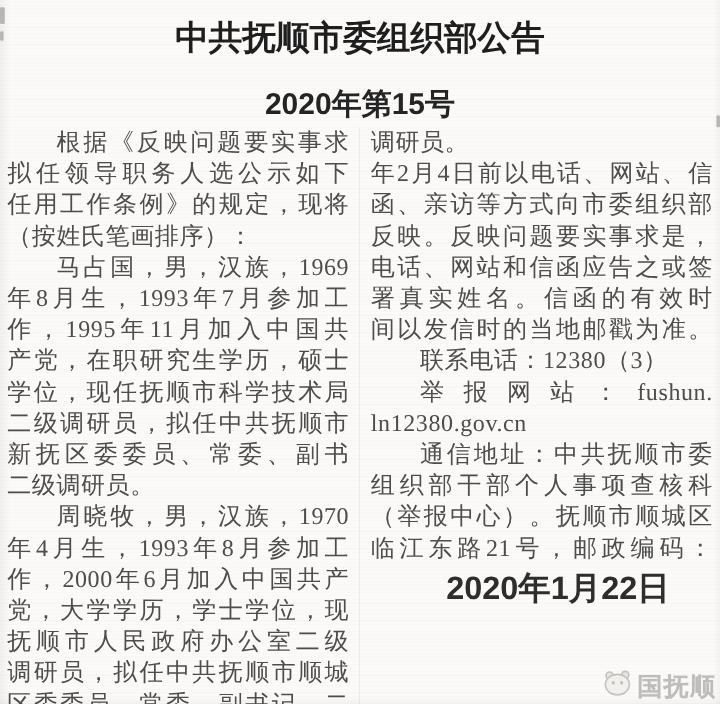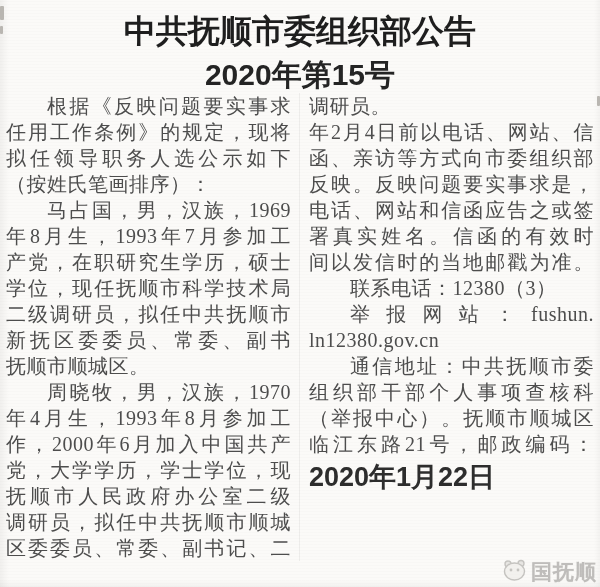--- a/index.html
+++ b/index.html
@@ -19,26 +19,26 @@
     box-sizing:border-box;
   }
   .speck{position:absolute;background:#b9b6b1;border-radius:1px;}
   .speck.s1{left:0;top:6px;width:4px;height:14px;}
   .speck.s2{left:0;top:26px;width:3px;height:8px;}
   .speck.s3{right:0;top:96px;width:3px;height:10px;}
 
   .header{padding-top:9px;text-align:center;color:#232323;}
   .title{
     font-family:"Liberation Sans","DejaVu Sans",sans-serif;
-    font-weight:900;font-size:32px;line-height:45px;letter-spacing:0px;
+    font-weight:900;font-size:28px;line-height:45px;letter-spacing:0px;
     color:#1e1e1e;
   }
   .issue{
     font-family:"Liberation Sans","DejaVu Sans",sans-serif;
-    font-weight:700;font-size:30px;line-height:31px;margin-top:5px;
+    font-weight:700;font-size:25px;line-height:31px;margin-top:18px;
     color:#242424;
   }
 
   .columns{
     display:flex;gap:18px;
     padding:3px 6px 0 6px;
   }
   .column{flex:1;min-width:0;}
   .column.right{border-left:1px solid rgba(0,0,0,0.05);padding-left:9px;margin-left:-10px;}
 
@@ -48,21 +48,21 @@
     text-align:justify;text-align-last:left;
     white-space:normal;overflow:hidden;
     letter-spacing:0.5px;
   }
   .line.fill{text-align-last:justify;}
   .line.indent{padding-left:41px;}
 
   .date-line{
     font-family:"Liberation Sans","DejaVu Sans",sans-serif;
     font-weight:800;font-size:27px;line-height:33px;
-    color:#2d2d2d;padding-right:36px;margin-top:4px;
+    color:#2d2d2d;text-align:right;padding-right:36px;margin-top:4px;
   }
 
   .watermark{
     position:absolute;right:3px;bottom:1px;
     display:flex;align-items:flex-end;gap:3px;
     opacity:0.55;pointer-events:none;
   }
   .watermark .wm-text{
     font-family:"Liberation Sans","DejaVu Sans",sans-serif;
     font-weight:800;font-size:21px;color:#8f8d8a;
@@ -81,30 +81,31 @@
 
   <div class="header">
     <div class="title">中共抚顺市委组织部公告</div>
     <div class="issue">2020年第15号</div>
   </div>
 
   <div class="columns">
     <div class="column left">
       <div>
           <div class="line fill indent">根据《反映问题要实事求是</div>
+          <div class="line fill">拟任领导职务人选公示如下</div>
           <div class="line fill">任用工作条例》的规定，现将</div>
-          <div class="line fill">拟任领导职务人选公示如下</div>
           <div class="line">（按姓氏笔画排序）：</div>
           <div class="line fill indent">马占国，男，汉族，1969</div>
           <div class="line fill">年8月生，1993年7月参加工</div>
+          <div class="line fill">作，1995年11月加入中国共</div>
           <div class="line fill">产党，在职研究生学历，硕士</div>
           <div class="line fill">学位，现任抚顺市科学技术局</div>
           <div class="line fill">二级调研员，拟任中共抚顺市</div>
           <div class="line fill">新抚区委委员、常委、副书记，</div>
-          <div class="line">抚顺市顺城区。</div>
+          <div class="line">二级调研员。</div>
           <div class="line fill indent">周晓牧，男，汉族，1970</div>
           <div class="line fill">年4月生，1993年8月参加工</div>
           <div class="line fill">作，2000年6月加入中国共产</div>
           <div class="line fill">党，大学学历，学士学位，现任</div>
           <div class="line fill">抚顺市人民政府办公室二级</div>
           <div class="line fill">调研员，拟任中共抚顺市顺城</div>
           <div class="line fill">区委委员、常委、副书记、二级</div>
         </div>
     </div>
     <div class="column right">

